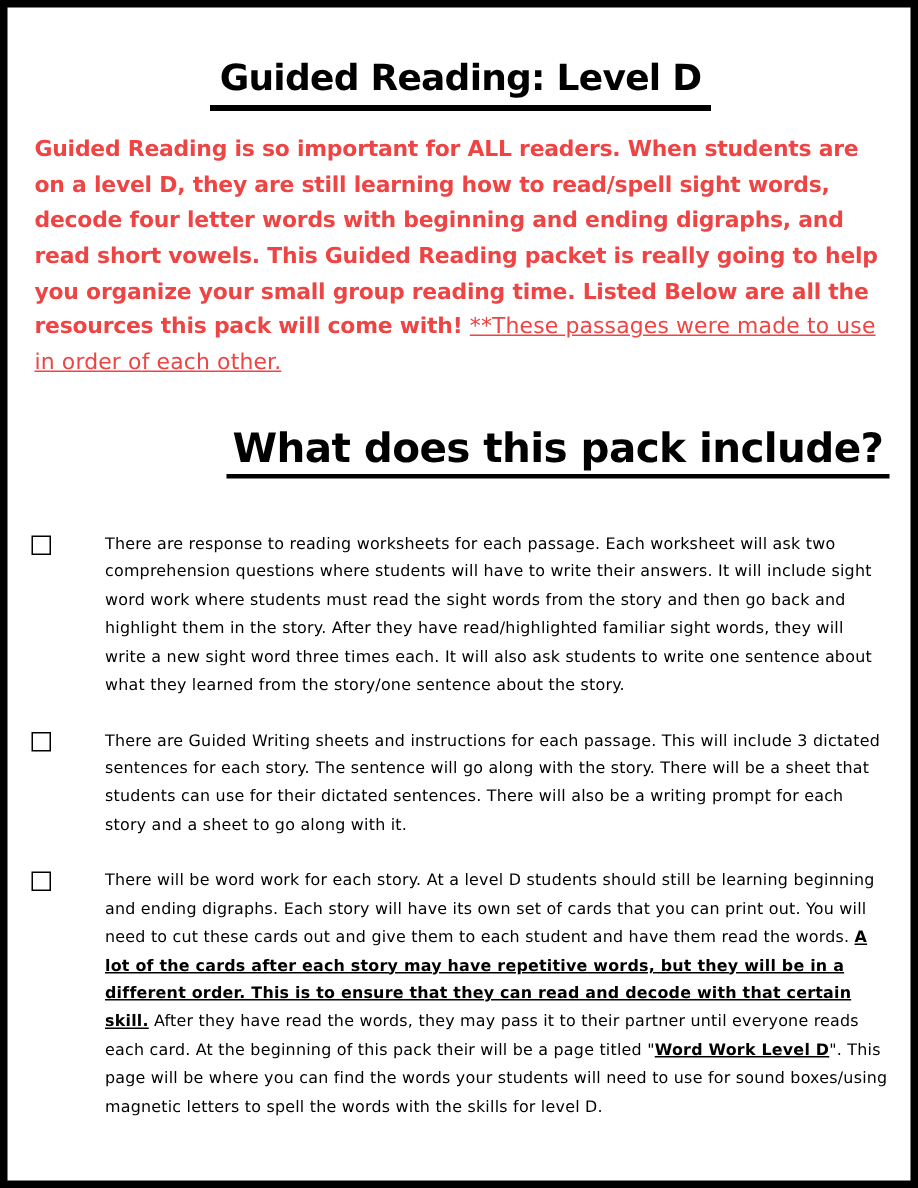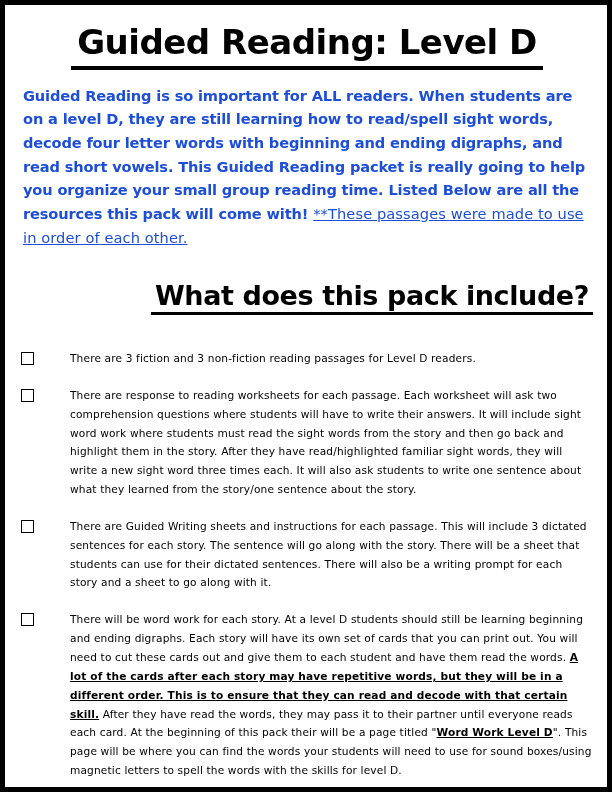--- a/index.html
+++ b/index.html
@@ -21,45 +21,45 @@
     height: 792px;
     background: #ffffff;
     border: 5px solid #000000;
     padding: 16px 14px 0 16px;
   }
 
   
   .doc-title {
     font-family: "DejaVu Sans", sans-serif;
     font-weight: bold;
-    font-size: 34px;
+    font-size: 24px;
     letter-spacing: -0.5px;
     line-height: 1.05;
     color: #000;
-    margin: 4px 0 0 0;
+    margin: 19px 0 0 0;
     padding: 0 0 3px 0;
     display: block;
   }
   .title-wrap {
     text-align: center;
   }
   .title-inner {
     display: inline-block;
     border-bottom: 4px solid #000;
     padding: 0 6px 2px 6px;
   }
 
   
   .intro {
     margin: 14px 2px 0 2px;
     font-family: "DejaVu Sans", sans-serif;
     font-weight: bold;
     font-size: 14.6px;
     line-height: 1.62;
-    color: #1d4ed8;
+    color: #ef4444;
     text-align: left;
     letter-spacing: -0.15px;
   }
   .intro .note {
     font-weight: normal;
     text-decoration: underline;
     letter-spacing: 0.1px;
   }
 
   
@@ -129,24 +129,20 @@
     <span>Guided Reading is so important for ALL readers. When students are on a level D, they are still learning how to read/spell sight words, decode four letter words with beginning and ending digraphs, and read short vowels. This Guided Reading packet is really going to help you organize your small group reading time. Listed Below are all the resources this pack will come with! </span><span class="note">**These passages were made to use in order of each other.</span>
   </p>
 
   <div class="section-head-wrap">
     <h2 class="section-head">What does this pack include?</h2>
   </div>
 
   <ul class="items" id="item-list">
       <li class="item">
         <span class="checkbox"></span>
-        <span class="item-text"><span>There are 3 fiction and 3 non-fiction reading passages for Level D readers.</span></span>
-      </li>
-      <li class="item">
-        <span class="checkbox"></span>
         <span class="item-text"><span>There are response to reading worksheets for each passage. Each worksheet will ask two comprehension questions where students will have to write their answers. It will include sight word work where students must read the sight words from the story and then go back and highlight them in the story. After they have read/highlighted familiar sight words, they will write a new sight word three times each. It will also ask students to write one sentence about what they learned from the story/one sentence about the story.</span></span>
       </li>
       <li class="item">
         <span class="checkbox"></span>
         <span class="item-text"><span>There are Guided Writing sheets and instructions for each passage. This will include 3 dictated sentences for each story. The sentence will go along with the story. There will be a sheet that students can use for their dictated sentences. There will also be a writing prompt for each story and a sheet to go along with it.</span></span>
       </li>
       <li class="item">
         <span class="checkbox"></span>
         <span class="item-text"><span>There will be word work for each story. At a level D students should still be learning beginning and ending digraphs. Each story will have its own set of cards that you can print out. You will need to cut these cards out and give them to each student and have them read the words. </span><span class="em">A lot of the cards after each story may have repetitive words, but they will be in a different order. This is to ensure that they can read and decode with that certain skill.</span><span> After they have read the words, they may pass it to their partner until everyone reads each card. At the beginning of this pack their will be a page titled "</span><span class="em">Word Work Level D</span><span>". This page will be where you can find the words your students will need to use for sound boxes/using magnetic letters to spell the words with the skills for level D.</span></span>
       </li>

